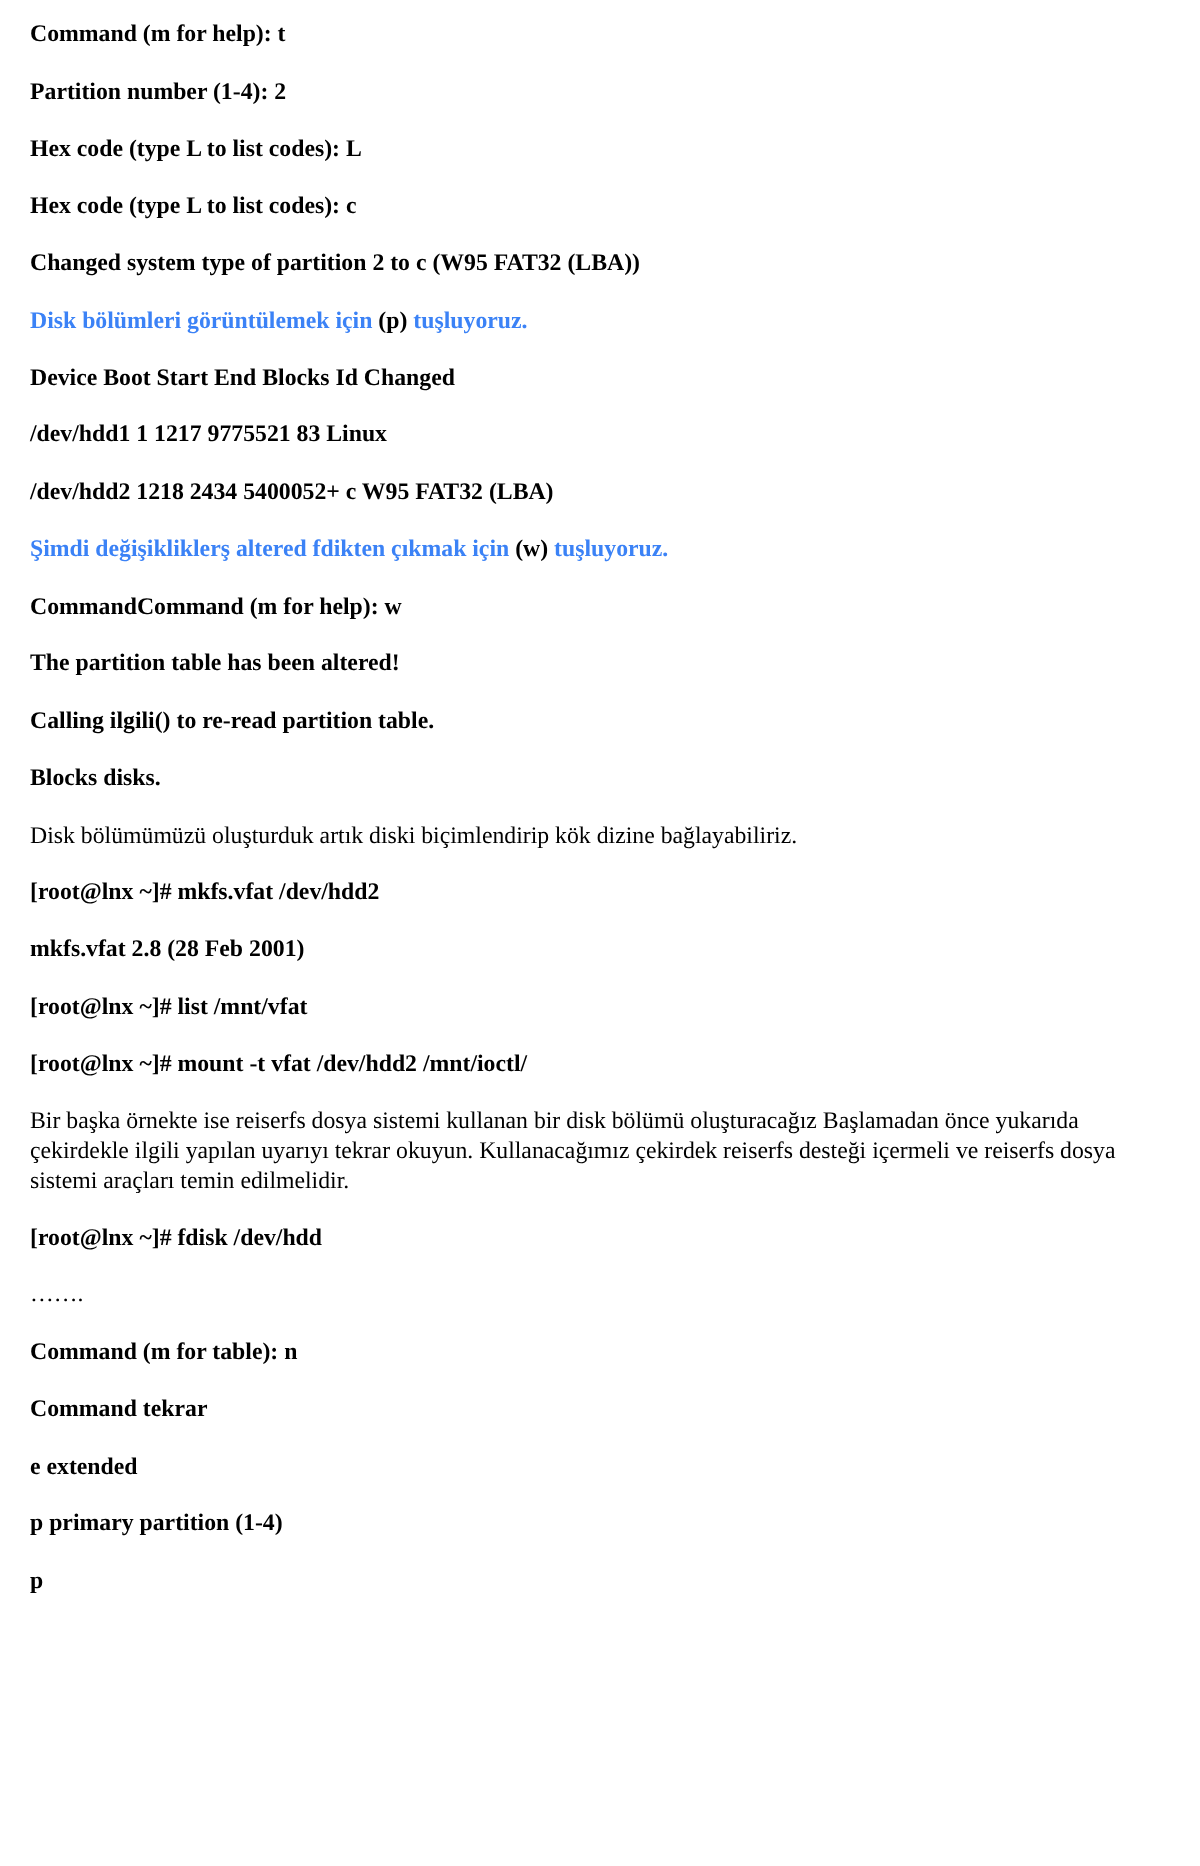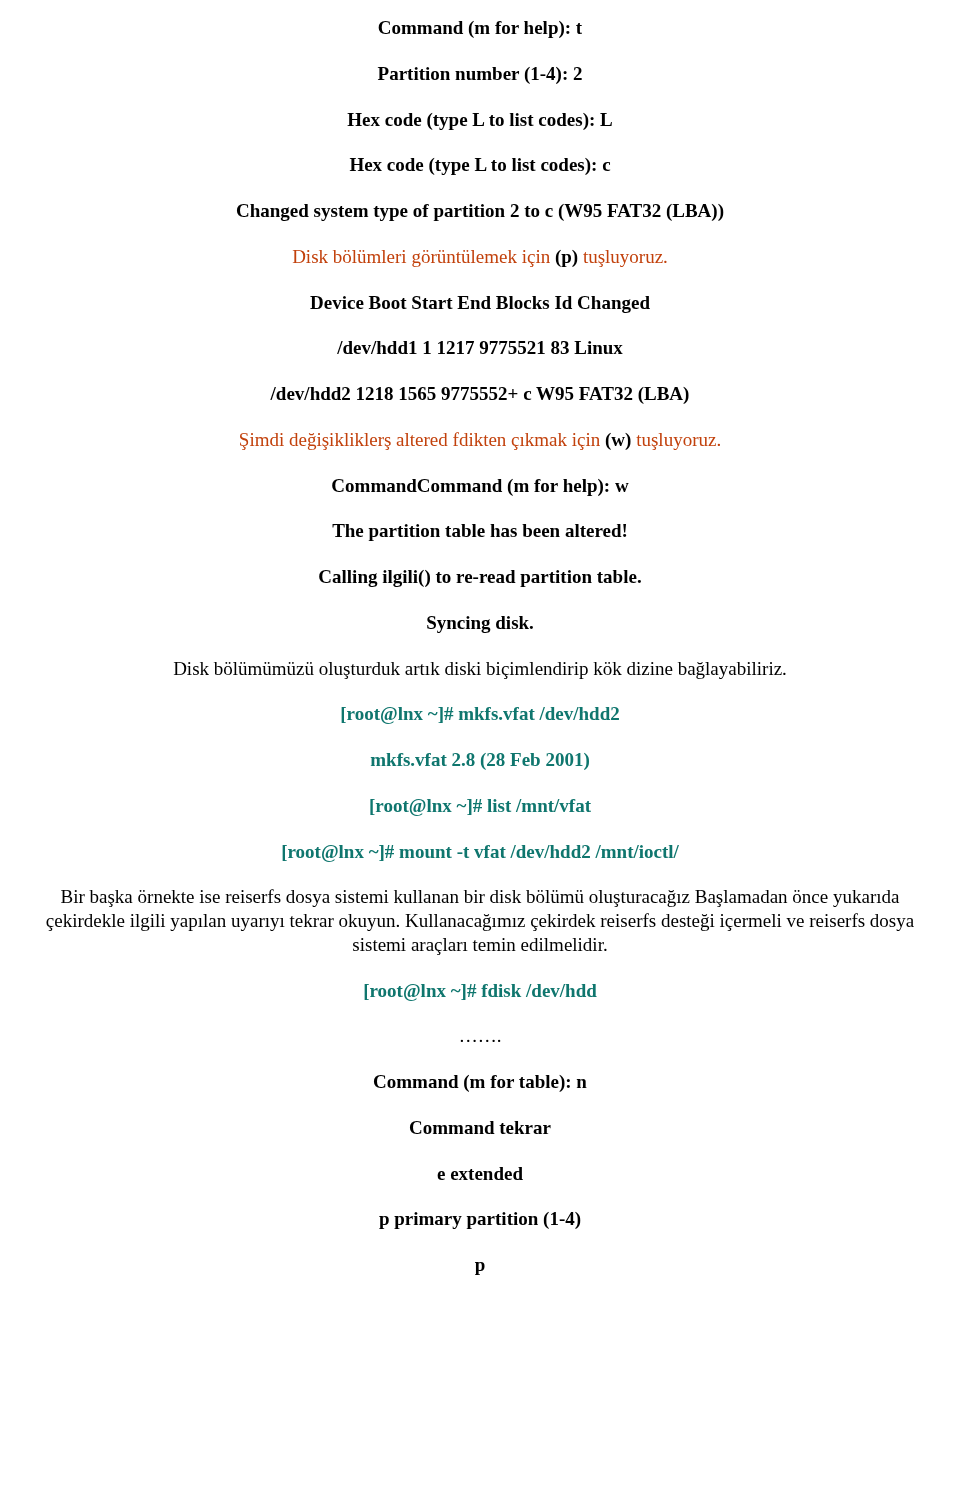--- a/index.html
+++ b/index.html
@@ -7,62 +7,61 @@
       font-size: 19px;
       margin: 0;
       padding: 16px 24px;
       color: #000;
       line-height: 1.25;
       width: 960px;
       box-sizing: border-box;
     }
     p {
       margin: 0 0 22px 0;
-      text-align: center;
     }
     .bold {
       font-weight: bold;
     }
     .dark-red {
-      color: #0f766e;
+      color: #000000;
       font-weight: bold;
     }
     .mixed-p {
       margin: 0 0 22px 0;
     }
     .normal-span {
-      font-weight: normal;
-      color: #c2410c;
+      font-weight: bold;
+      color: #3b82f6;
     }
   </style>
 </head>
 <body>
 
 <p class="bold">Command (m for help): t</p>
 <p class="bold">Partition number (1-4): 2</p>
 <p class="bold">Hex code (type L to list codes): L</p>
 <p class="bold">Hex code (type L to list codes): c</p>
 <p class="bold">Changed system type of partition 2 to c (W95 FAT32 (LBA))</p>
 
 <p class="mixed-p">
   <span class="normal-span">Disk bölümleri görüntülemek için </span><span class="bold">(p)</span><span class="normal-span"> tuşluyoruz.</span>
 </p>
 
 <p class="bold">Device Boot Start End Blocks Id Changed</p>
 <p class="bold">/dev/hdd1 1 1217 9775521 83 Linux</p>
-<p class="bold">/dev/hdd2 1218 1565 9775552+ c W95 FAT32 (LBA)</p>
+<p class="bold">/dev/hdd2 1218 2434 5400052+ c W95 FAT32 (LBA)</p>
 
 <p class="mixed-p">
   <span class="normal-span">Şimdi değişikliklerş altered fdikten çıkmak için </span><span class="bold">(w)</span><span class="normal-span"> tuşluyoruz.</span>
 </p>
 
 <p class="bold">CommandCommand (m for help): w</p>
 <p class="bold">The partition table has been altered!</p>
 <p class="bold">Calling ilgili() to re-read partition table.</p>
-<p class="bold">Syncing disk.</p>
+<p class="bold">Blocks disks.</p>
 
 <p>Disk bölümümüzü oluşturduk artık diski biçimlendirip kök dizine bağlayabiliriz.</p>
 
 <p class="dark-red">[root@lnx ~]# mkfs.vfat  /dev/hdd2</p>
 <p class="dark-red">mkfs.vfat 2.8 (28 Feb 2001)</p>
 <p class="dark-red">[root@lnx ~]# list  /mnt/vfat</p>
 <p class="dark-red">[root@lnx ~]# mount -t vfat  /dev/hdd2   /mnt/ioctl/</p>
 
 <p>Bir başka örnekte ise reiserfs dosya sistemi kullanan bir disk bölümü oluşturacağız Başlamadan önce yukarıda çekirdekle ilgili yapılan uyarıyı tekrar okuyun. Kullanacağımız çekirdek reiserfs desteği içermeli ve reiserfs dosya sistemi araçları temin edilmelidir.</p>
 

